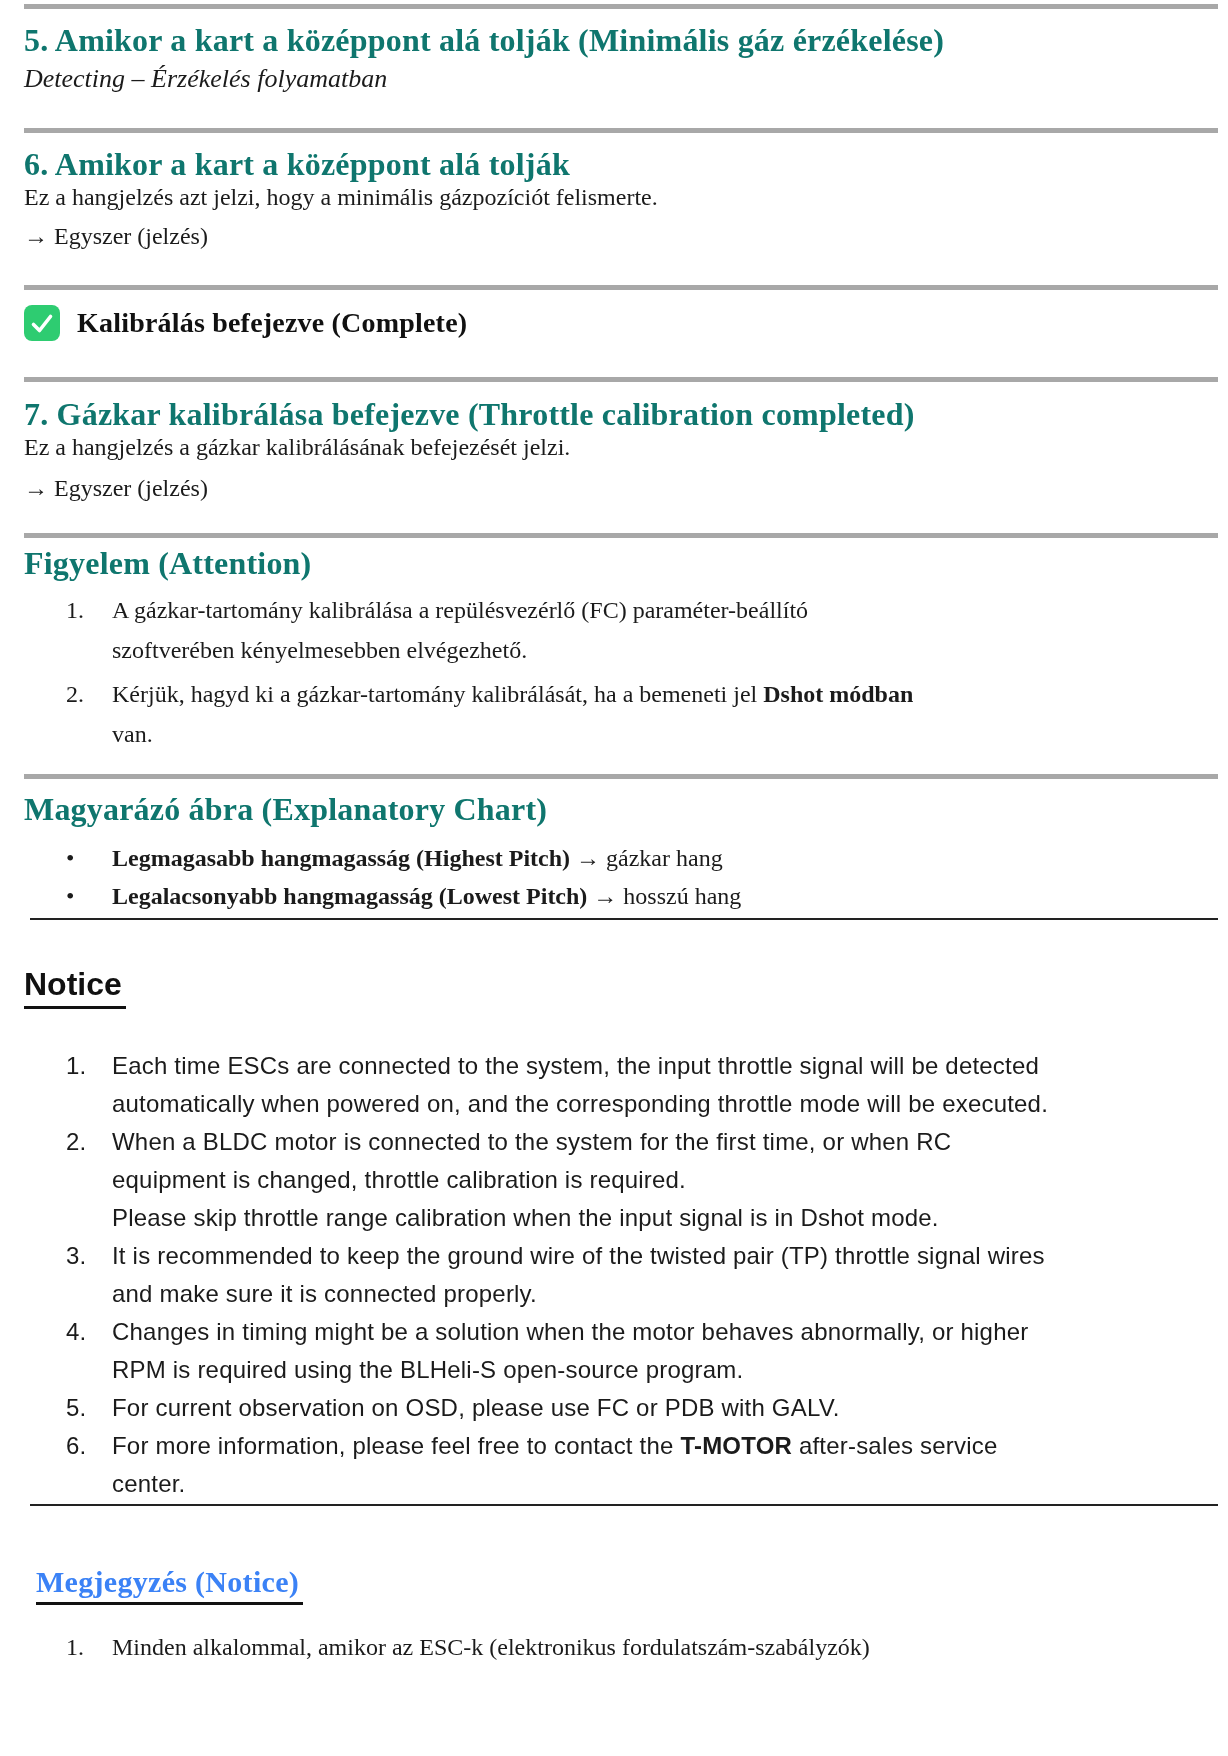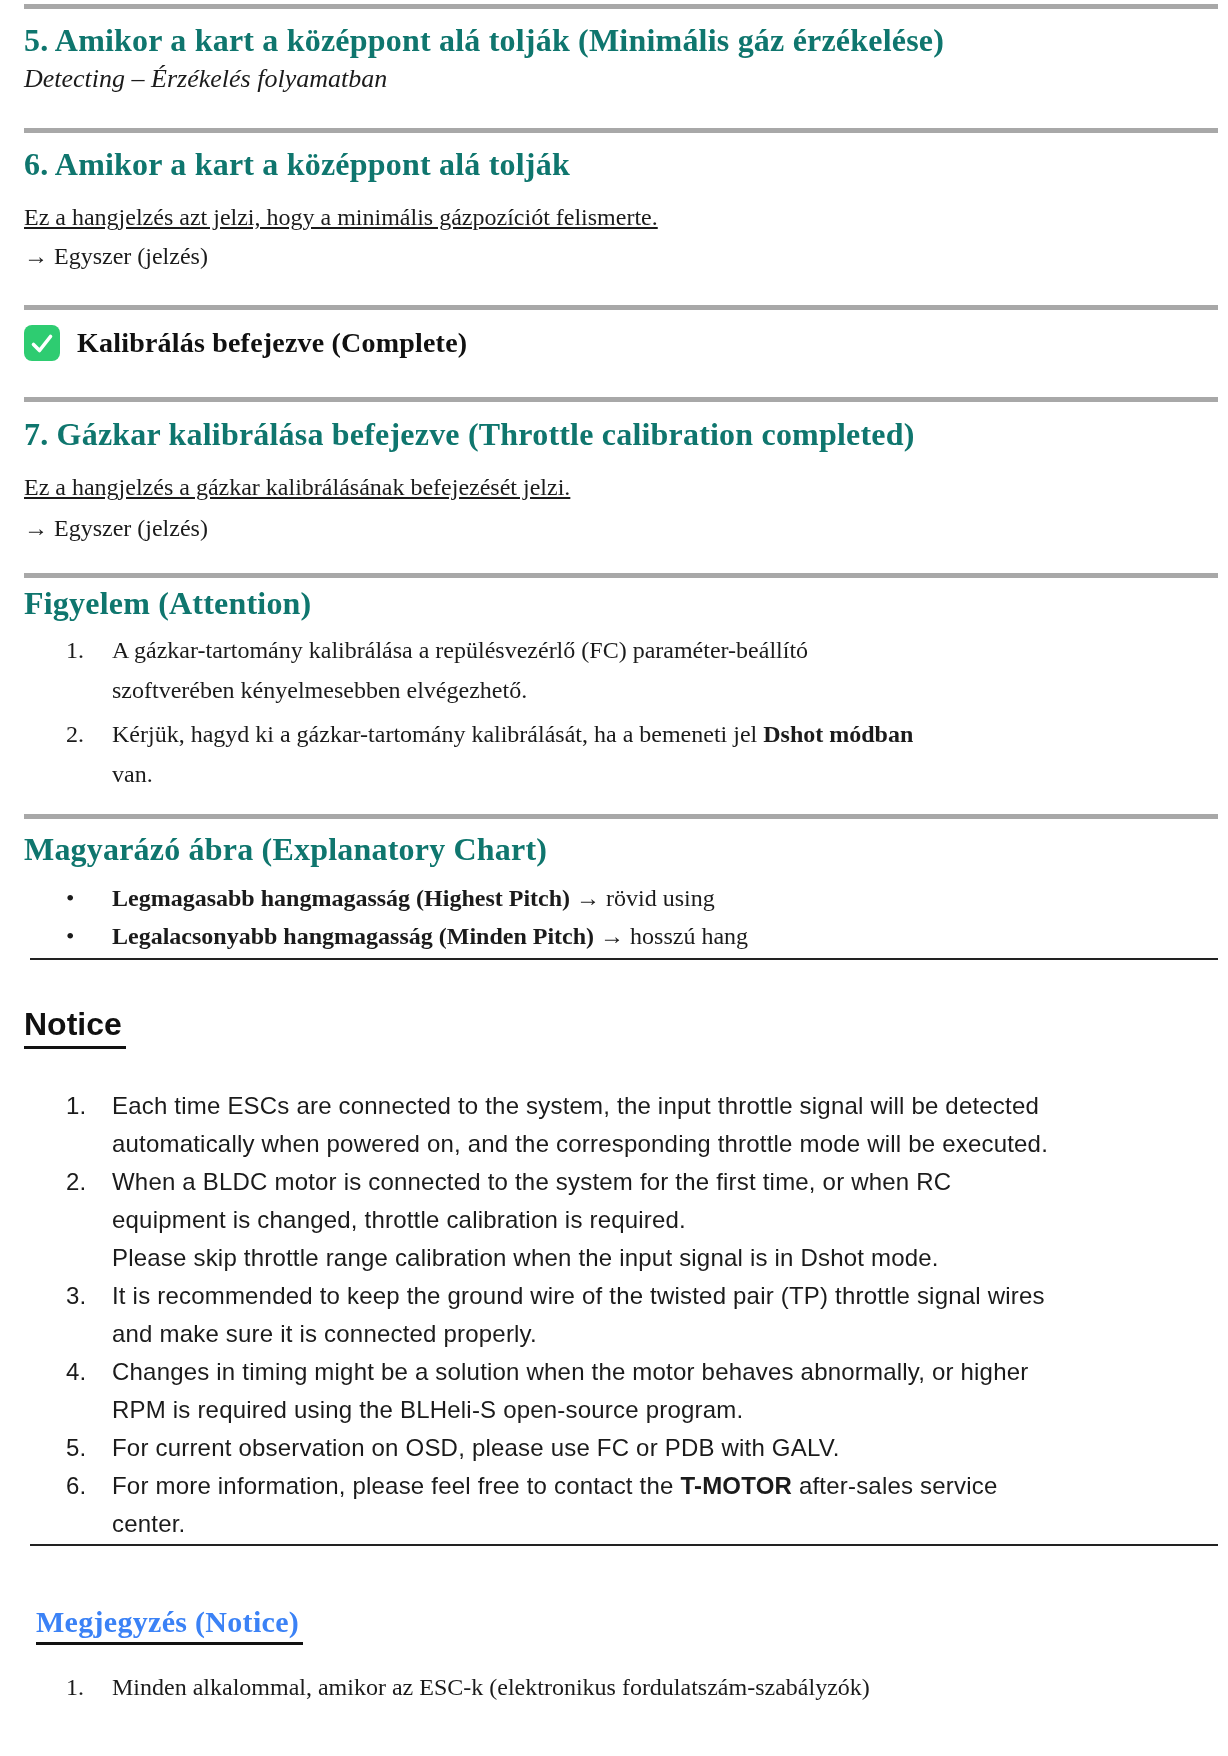--- a/index.html
+++ b/index.html
@@ -26,21 +26,21 @@
   .hu-list .line,.hu-list .num{line-height:41px;}
   .bullet-list .line,.bullet-list .num{line-height:38px;}
   .sans-list{font-family:"Liberation Sans",sans-serif;font-size:24px;letter-spacing:.2px;}
   .sans-list .line,.sans-list .num{line-height:38px;}
   strong{font-weight:700;}
   .notice-h{display:inline-block;margin:0;font-family:"Liberation Sans",sans-serif;
     font-size:32px;font-weight:700;line-height:40px;color:#111;
     border-bottom:3px solid #111;padding:0 4px 2px 0;}
   .megj-h{display:inline-block;margin:12px;font-size:30px;font-weight:700;line-height:36px;color:#3b82f6;
     border-bottom:3px solid #111;padding:0 4px 2px 0;letter-spacing:.3px;}.mt1{margin-top:1px;}.mt3{margin-top:3px;}.mt4{margin-top:4px;}
-  .mt6{margin-top:6px;}.mt7{margin-top:7px;}.mt8{margin-top:20px;text-decoration:underline;}.mt9{margin-top:9px;}
+  .mt6{margin-top:6px;}.mt7{margin-top:7px;}.mt8{margin-top:0;}.mt9{margin-top:9px;}
   .mt10{margin-top:10px;}.mt13{margin-top:13px;}.mt14{margin-top:14px;}.mt15{margin-top:15px;}
   .mt16{margin-top:8px;}.mt20{margin-top:20px;}.mt29{margin-top:29px;}.mt33{margin-top:33px;}
   .mt35{margin-top:35px;}.mt38{margin-top:38px;}.mt44{margin-top:44px;}.mt46{margin-top:46px;}
 </style>
 </head>
 <body>
 
 <div class="page">
 
   <div class="rule mt4"></div>
@@ -90,27 +90,27 @@
     </div>
   </div>
 
   <div class="rule mt20"></div>
 
   <h2 class="hs mt13">Magyarázó ábra (Explanatory Chart)</h2>
   <div class="list serif-list bullet-list mt13">
     <div class="li">
       <span class="num">•</span>
       <div class="txt">
-        <div class="line"><strong>Legmagasabb hangmagasság (Highest Pitch)</strong><span> → rövid using</span></div>
+        <div class="line"><strong>Legmagasabb hangmagasság (Highest Pitch)</strong><span> → gázkar hang</span></div>
       </div>
     </div>
     <div class="li">
       <span class="num">•</span>
       <div class="txt">
-        <div class="line"><strong>Legalacsonyabb hangmagasság (Minden Pitch)</strong><span> → hosszú hang</span></div>
+        <div class="line"><strong>Legalacsonyabb hangmagasság (Lowest Pitch)</strong><span> → hosszú hang</span></div>
       </div>
     </div>
   </div>
 
   <div class="rule dark mt3"></div>
 
   <div class="mt44">
     <h1 class="notice-h">Notice</h1>
   </div>
 

